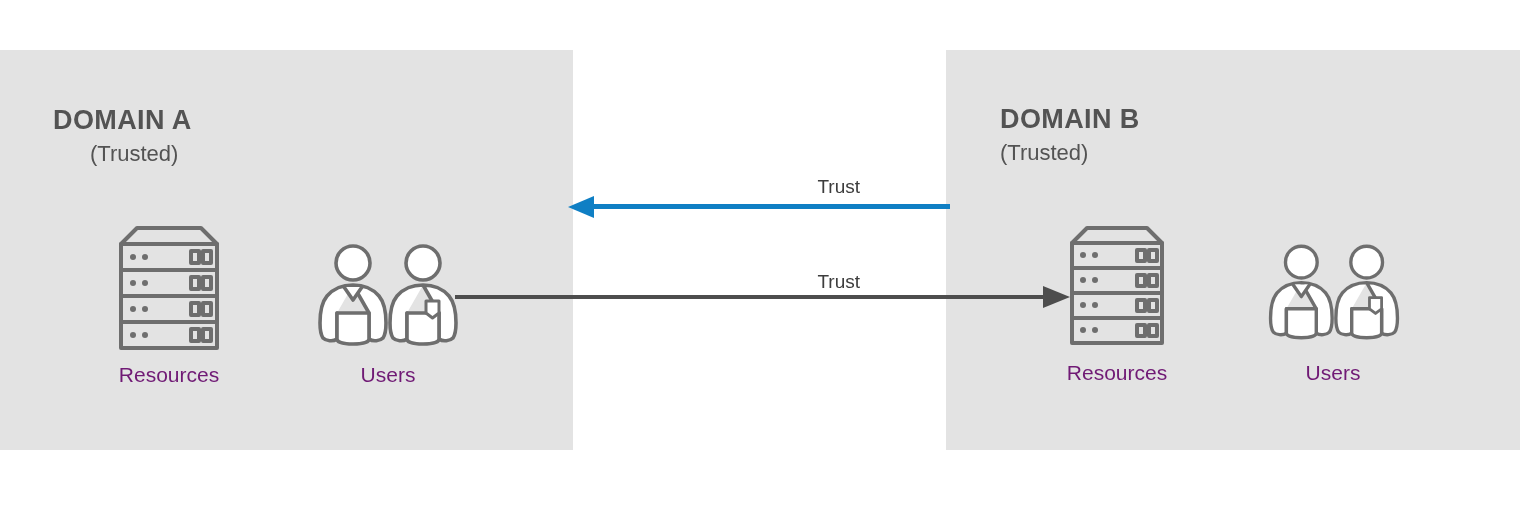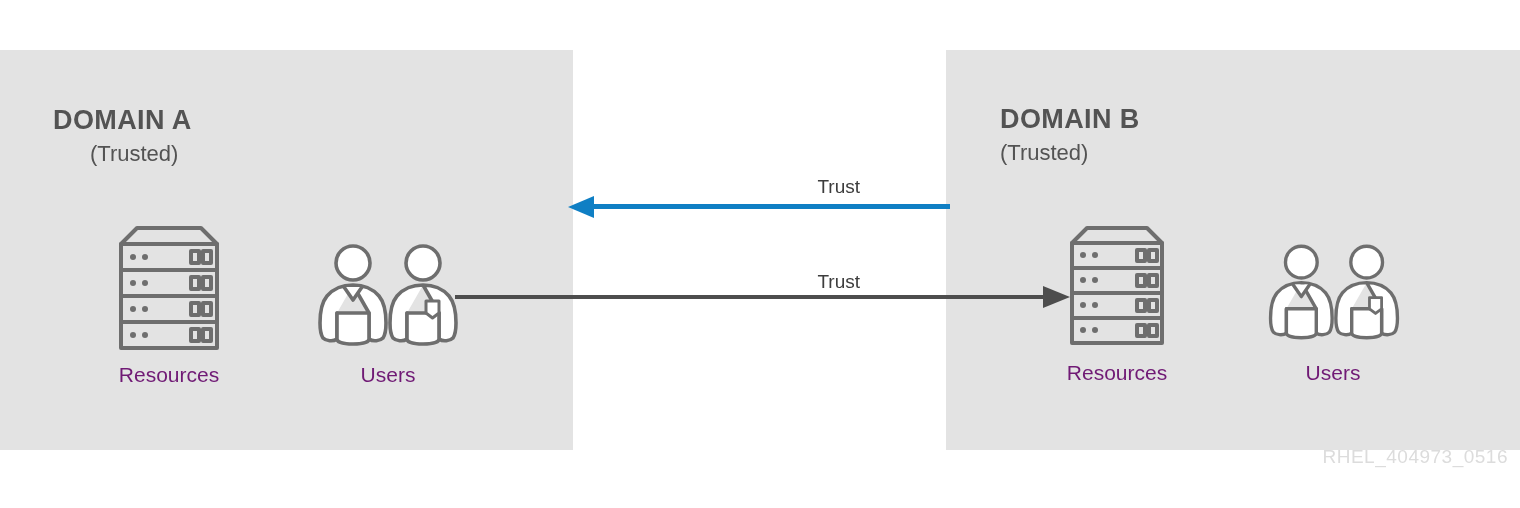--- a/index.html
+++ b/index.html
@@ -220,15 +220,14 @@
     <rect x="24" y="8" width="358" height="5" fill="#0f7fc4"></rect>
   </svg>
   <div class="arrow-label" style="left:660px; top:176px; width:200px;">Trust</div>
 
   <svg class="icon-svg" style="left:455px; top:286px;" width="615" height="22" viewBox="0 0 615 22">
     <rect x="0" y="9" width="592" height="4" fill="#4d4d4d"></rect>
     <path d="M615 11 L588 0 L588 22 Z" fill="#4d4d4d"></path>
   </svg>
   <div class="arrow-label" style="left:660px; top:271px; width:200px;">Trust</div>
 
-  <div class="watermark">RHEL_404973_0516</div>
 
 </div>
 
 </body></html>

